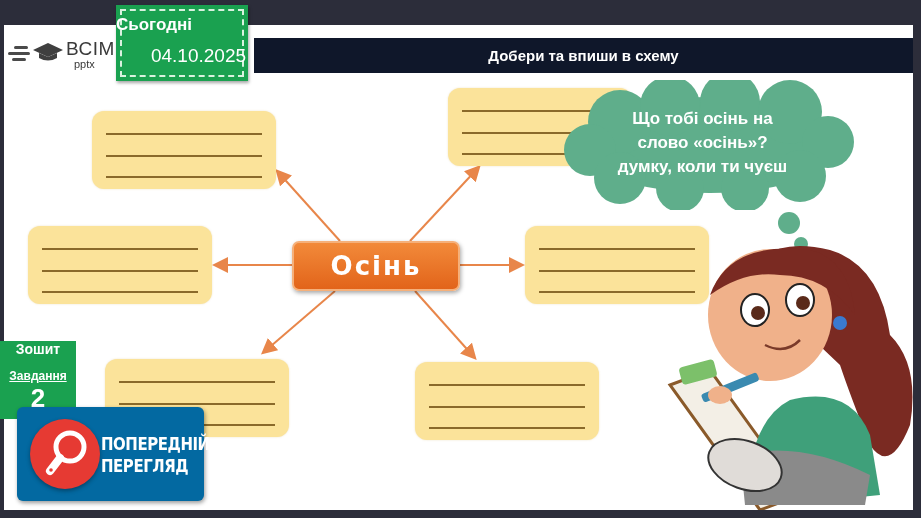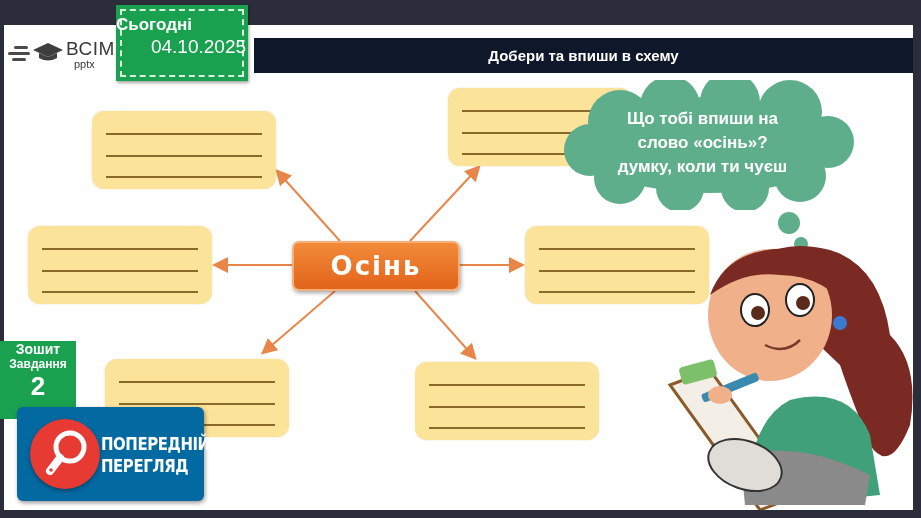--- a/index.html
+++ b/index.html
@@ -7,32 +7,32 @@
   .slide { position:absolute; left:4px; top:25px; width:909px; height:485px; background:#ffffff; }
   .logo { position:absolute; left:8px; top:38px; width:110px; height:34px; }
   .logo .speed { position:absolute; left:0; top:8px; }
   .logo .speed span { display:block; height:3px; background:#4a4a4a; margin-bottom:3px; border-radius:2px; }
   .logo .cap { position:absolute; left:24px; top:4px; width:32px; height:20px; }
   .logo .brand { position:absolute; left:58px; top:0px; font-size:19px; color:#3a3a3a; font-family:"Liberation Sans", sans-serif; letter-spacing:0.5px; }
   .logo .sub { position:absolute; left:66px; top:20px; font-size:11px; color:#3a3a3a; font-family:"Liberation Sans", sans-serif; }
   .date-tag { position:absolute; left:116px; top:5px; width:132px; height:76px; background:#1aa150; box-shadow:1px 2px 3px rgba(0,0,0,.35); }
   .date-tag .inner { position:absolute; left:4px; top:4px; right:4px; bottom:4px; border:2px dashed #d9f2df; }
   .date-tag .l1 { position:absolute; left:0; right:0; top:10px; color:#fff; font-size:17px; font-weight:bold; font-family:"Liberation Sans", sans-serif; }
-  .date-tag .l2 { position:absolute; left:0; right:0; top:31px; text-align:center; color:#fff; font-size:19px; font-family:"Liberation Sans", sans-serif;padding-left:33px; }
+  .date-tag .l2 { position:absolute; left:0; right:0; top:40px; text-align:center; color:#fff; font-size:19px; font-family:"Liberation Sans", sans-serif;padding-left:33px; }
   .title-bar { position:absolute; left:254px; top:38px; width:659px; height:35px; background:#0f172a; color:#fff; font-family:"Liberation Sans", sans-serif; font-weight:bold; font-size:15px; display:flex; align-items:center; justify-content:center; }
   .answer-box { position:absolute; width:184px; height:78px; background:#fbe39a; border-radius:12px; box-shadow:0 0 2px rgba(200,160,60,.3); }
   .answer-box .line { position:absolute; left:14px; right:14px; height:1.5px; background:#8a6a2a; }
   .answer-box .line.l1 { top:22px; } .answer-box .line.l2 { top:44px; } .answer-box .line.l3 { top:65px; }
   .center-node { position:absolute; left:292px; top:241px; width:168px; height:50px; border-radius:7px; background:linear-gradient(#f28a3a,#e2641a); border:2px solid #f5b07a; box-shadow:1px 2px 4px rgba(0,0,0,.35); color:#fff; font-size:26px; font-weight:bold; letter-spacing:2px; display:flex; align-items:center; justify-content:center; font-family:"DejaVu Sans", sans-serif; box-sizing:border-box; }
   svg.arrows { position:absolute; left:0; top:0; }
   .cloud { position:absolute; left:560px; top:80px; width:300px; height:130px; }
   .cloud-text { position:absolute; left:585px; top:107px; width:235px; text-align:center; color:#fff; font-family:"Liberation Sans", sans-serif; font-weight:bold; font-size:17px; line-height:24px; }
   .bubble { position:absolute; border-radius:50%; background:#5fae8b; }
   .zoshyt { position:absolute; left:0; top:341px; width:76px; height:78px; background:#1aa150; color:#fff; font-family:"Liberation Sans", sans-serif; font-weight:bold; text-align:center; }
-  .zoshyt .t1 { font-size:14px; } .zoshyt .t2 { font-size:12px; margin-top:0; } .zoshyt .num { font-size:26px; margin-top:2px; line-height:26px; }
+  .zoshyt .t1 { font-size:14px; } .zoshyt .t2 { font-size:12px; margin-top:12px;text-decoration:underline; } .zoshyt .num { font-size:26px; margin-top:2px; line-height:26px; }
   .preview { position:absolute; left:17px; top:407px; width:187px; height:94px; background:#0369a1; border-radius:6px; box-shadow:1px 2px 4px rgba(0,0,0,.4); }
   .preview .circle { position:absolute; left:13px; top:12px; width:70px; height:70px; border-radius:50%; background:#e63a33; box-shadow:0 2px 4px rgba(0,0,0,.35); }
   .preview .label { position:absolute; left:84px; top:26px; color:#fff; font-family:"DejaVu Sans", sans-serif; font-weight:bold; font-size:17px; line-height:22px; letter-spacing:-0.5px; transform:scaleX(0.88); transform-origin:left; }
   .girl { position:absolute; left:650px; top:215px; width:270px; height:295px; }
 </style>
 </head>
 <body>
 
 <div class="slide"></div>
 
@@ -116,21 +116,21 @@
     <circle cx="230" cy="32" r="32"></circle>
     <circle cx="268" cy="62" r="26"></circle>
     <circle cx="30" cy="70" r="26"></circle>
     <circle cx="60" cy="98" r="26"></circle>
     <circle cx="120" cy="108" r="24"></circle>
     <circle cx="185" cy="108" r="24"></circle>
     <circle cx="240" cy="96" r="26"></circle>
   </g>
 </svg>
 <div class="cloud-text">
-  <div>Що тобі впиши на</div>
+  <div>Що тобі осінь на</div>
   <div>слово «осінь»?</div>
   <div>думку, коли ти чуєш</div>
 </div>
 <div class="bubble" style="left:778px;top:212px;width:22px;height:22px"></div>
 <div class="bubble" style="left:794px;top:237px;width:14px;height:14px"></div>
 <div class="bubble" style="left:809px;top:256px;width:8px;height:8px"></div>
 
 <svg class="girl" viewBox="0 0 270 295">
 
   <path d="M95,60 Q120,20 180,35 Q230,50 240,120 Q270,150 260,210 Q240,260 220,230 Q200,180 190,150 Z" fill="#7a2a22"></path>

